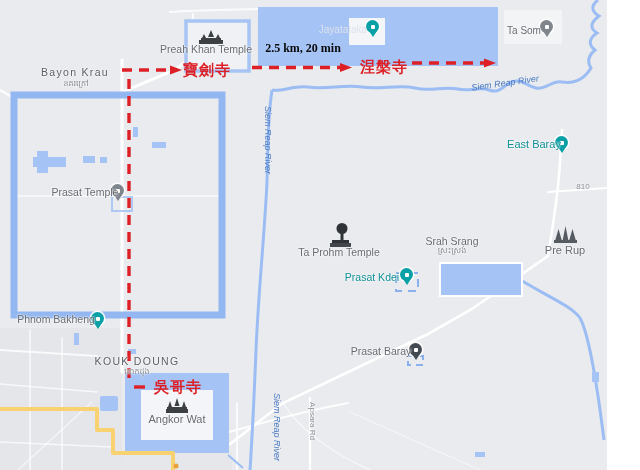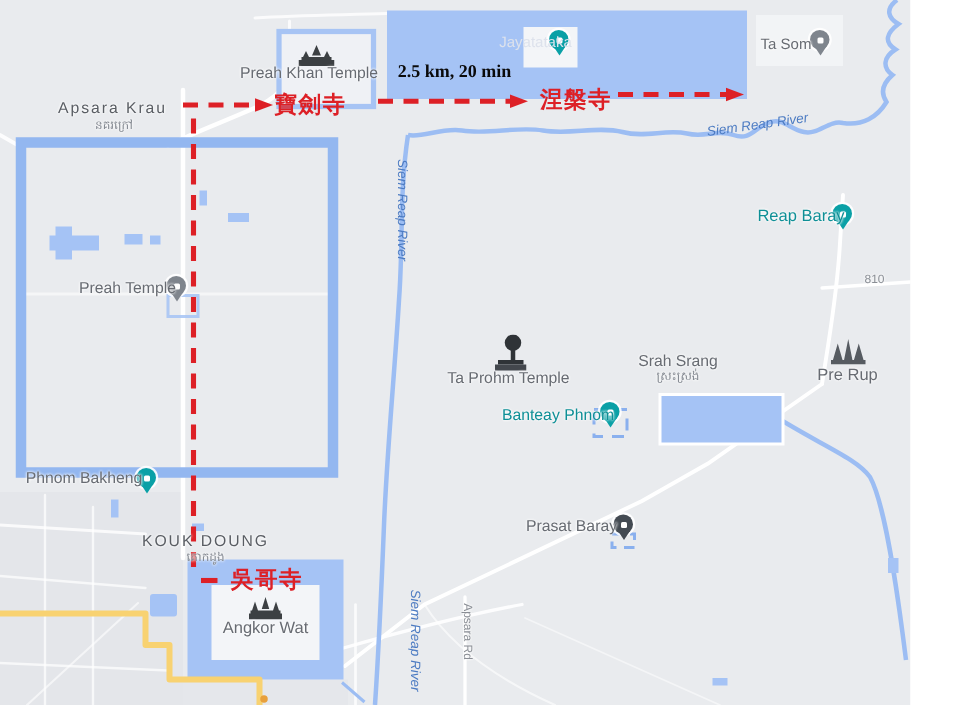--- a/index.html
+++ b/index.html
@@ -6,21 +6,21 @@
   .stage { position:relative; width:640px; height:470px; background:#ffffff; overflow:hidden;
            font-family:"Liberation Sans", sans-serif; }
   .map   { position:absolute; left:0; top:0; width:607px; height:470px; background:#e9ebee; overflow:hidden; }
   .map svg { position:absolute; left:0; top:0; }
 
   .lbl { position:absolute; transform:translate(-50%,-50%); white-space:nowrap;
          color:#676b72; font-size:10.5px; text-shadow:0 0 2px #fff,0 0 2px #fff; }
   .town { color:#595d63; font-size:10.5px; letter-spacing:1.3px; }
   .khmer { font-size:8px; color:#858a92; letter-spacing:0;font-family:Liberation Serif, serif; }
   .teal-lbl { color:#0e8f96; }
-  .light-lbl { color:#dde2ec; text-shadow:none;margin-left:14px; }
+  .light-lbl { color:#dde2ec; text-shadow:none; }
   .water-lbl { color:#4c7bc2; font-style:italic; font-size:9px; text-shadow:none; }
   .rot90 { transform:translate(-50%,-50%) rotate(90deg); }
   .tiny { font-size:8px; color:#8a8e95; }
 
   .route-dist { position:absolute; transform:translate(-50%,-50%); white-space:nowrap;
                 font-family:Liberation Serif, serif; font-weight:bold; font-size:12px; color:#0a0a0a; }
   .route-stop { position:absolute; transform:translate(-50%,-50%); white-space:nowrap;
                 font-family:"Liberation Serif", serif; font-weight:bold; font-size:15px;
                 color:#dd2026; letter-spacing:1px;text-align:center; }
 
@@ -151,33 +151,33 @@
 
     <div class="pin pin-teal" style="left:366px;top:20px"></div>
     <div class="pin pin-gray" style="left:540px;top:20px"></div>
     <div class="pin pin-teal" style="left:555px;top:136px"></div>
     <div class="pin pin-gray" style="left:111px;top:184px"></div>
     <div class="pin pin-teal" style="left:400px;top:268px"></div>
     <div class="pin pin-teal" style="left:91px;top:312px"></div>
     <div class="pin pin-dark" style="left:409px;top:343px"></div>
 
     <div class="lbl" style="left:206px;top:49px">Preah Khan Temple</div>
-    <div class="lbl town" style="left:75px;top:72px">Apsara Krau</div>
+    <div class="lbl town" style="left:75px;top:72px">Bayon Krau</div>
     <div class="lbl khmer" style="left:76px;top:84px">នគរក្រៅ</div>
-    <div class="lbl" style="left:85px;top:192px">Preah Temple</div>
+    <div class="lbl" style="left:85px;top:192px">Prasat Temple</div>
     <div class="lbl" style="left:56px;top:319px">Phnom Bakheng</div>
     <div class="lbl town" style="left:137px;top:361px">KOUK DOUNG</div>
     <div class="lbl khmer" style="left:137px;top:372px">គោកដូង</div>
     <div class="lbl" style="left:177px;top:419px;font-size:11px">Angkor Wat</div>
     <div class="lbl" style="left:339px;top:252px">Ta Prohm Temple</div>
-    <div class="lbl teal-lbl" style="left:372px;top:277px">Banteay Phnom</div>
+    <div class="lbl teal-lbl" style="left:372px;top:277px">Prasat Kdei</div>
     <div class="lbl" style="left:452px;top:241px">Srah Srang</div>
     <div class="lbl khmer" style="left:452px;top:251px">ស្រះស្រង់</div>
     <div class="lbl" style="left:565px;top:250px;font-size:11px">Pre Rup</div>
-    <div class="lbl teal-lbl" style="left:534px;top:144px;font-size:11px">Reap Baray</div>
+    <div class="lbl teal-lbl" style="left:534px;top:144px;font-size:11px">East Baray</div>
     <div class="lbl" style="left:524px;top:30px;font-size:10px">Ta Som</div>
     <div class="lbl" style="left:381px;top:351px">Prasat Baray</div>
     <div class="lbl light-lbl" style="left:343px;top:29px;font-size:10px">Jayatataka</div>
 
     <div class="lbl water-lbl rot90" style="left:268px;top:140px">Siem Reap River</div>
     <div class="lbl water-lbl" style="left:505px;top:83px;transform:translate(-50%,-50%) rotate(-8deg)">Siem Reap River</div>
     <div class="lbl water-lbl rot90" style="left:277px;top:427px">Siem Reap River</div>
     <div class="lbl tiny" style="left:583px;top:186px">810</div>
     <div class="lbl tiny rot90" style="left:312px;top:421px">Apsara Rd</div>
 

